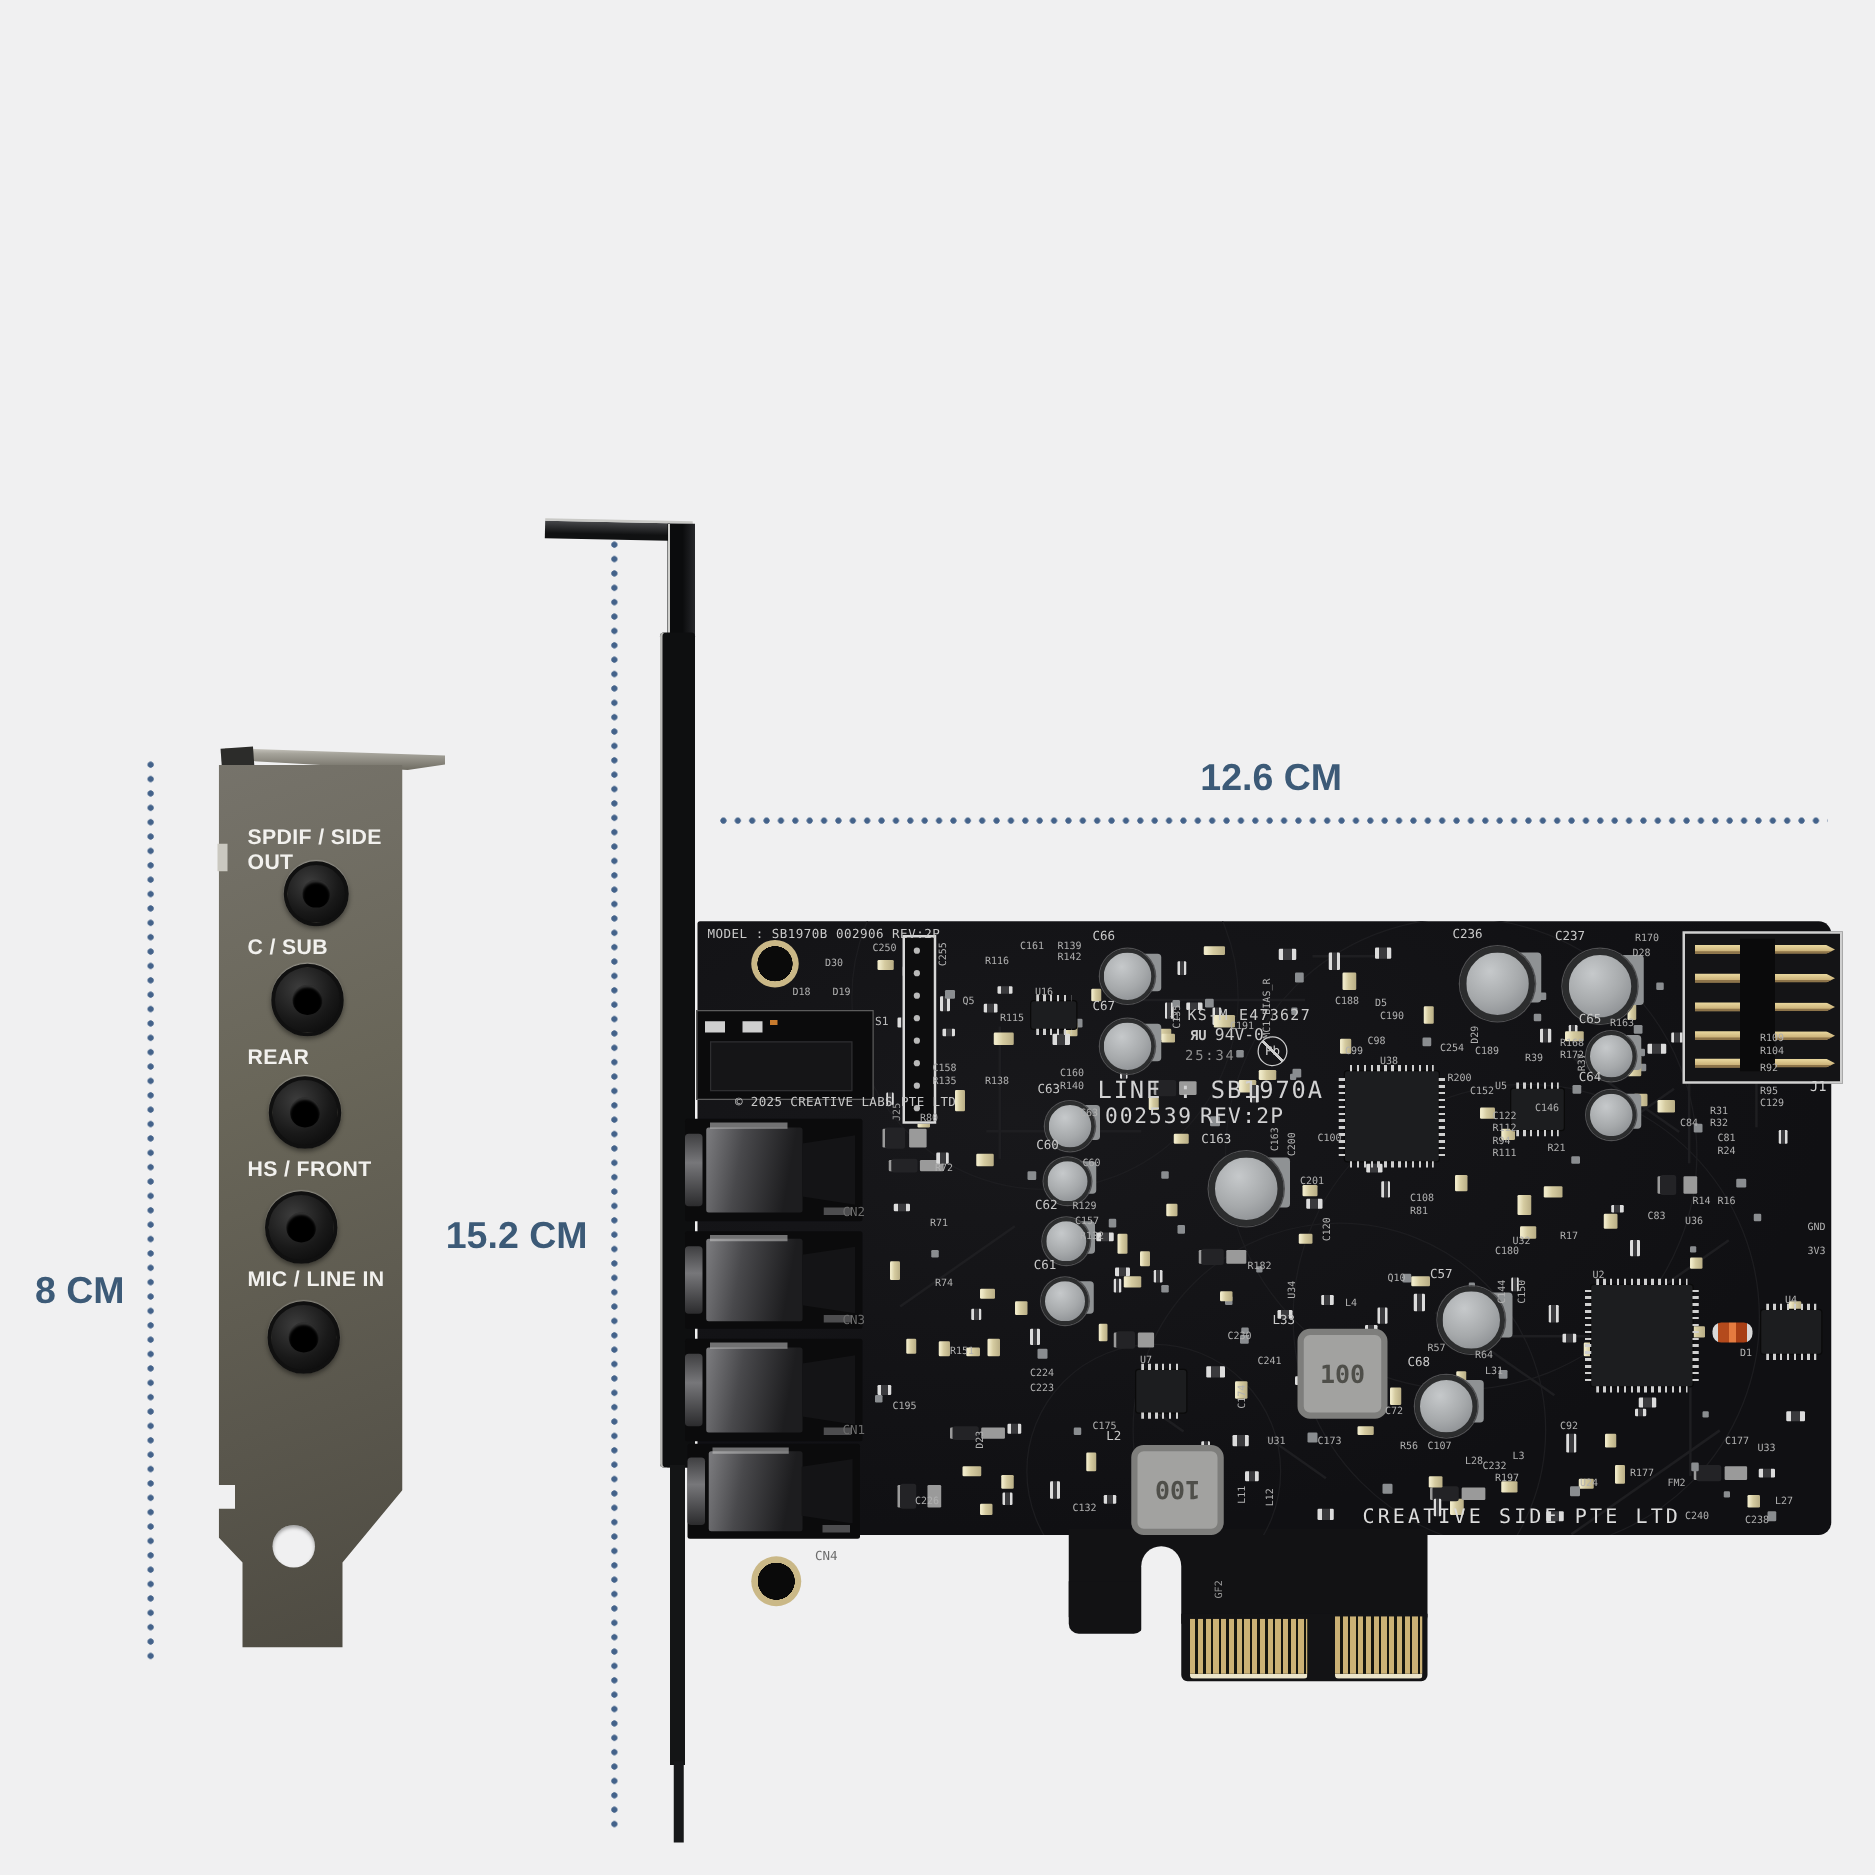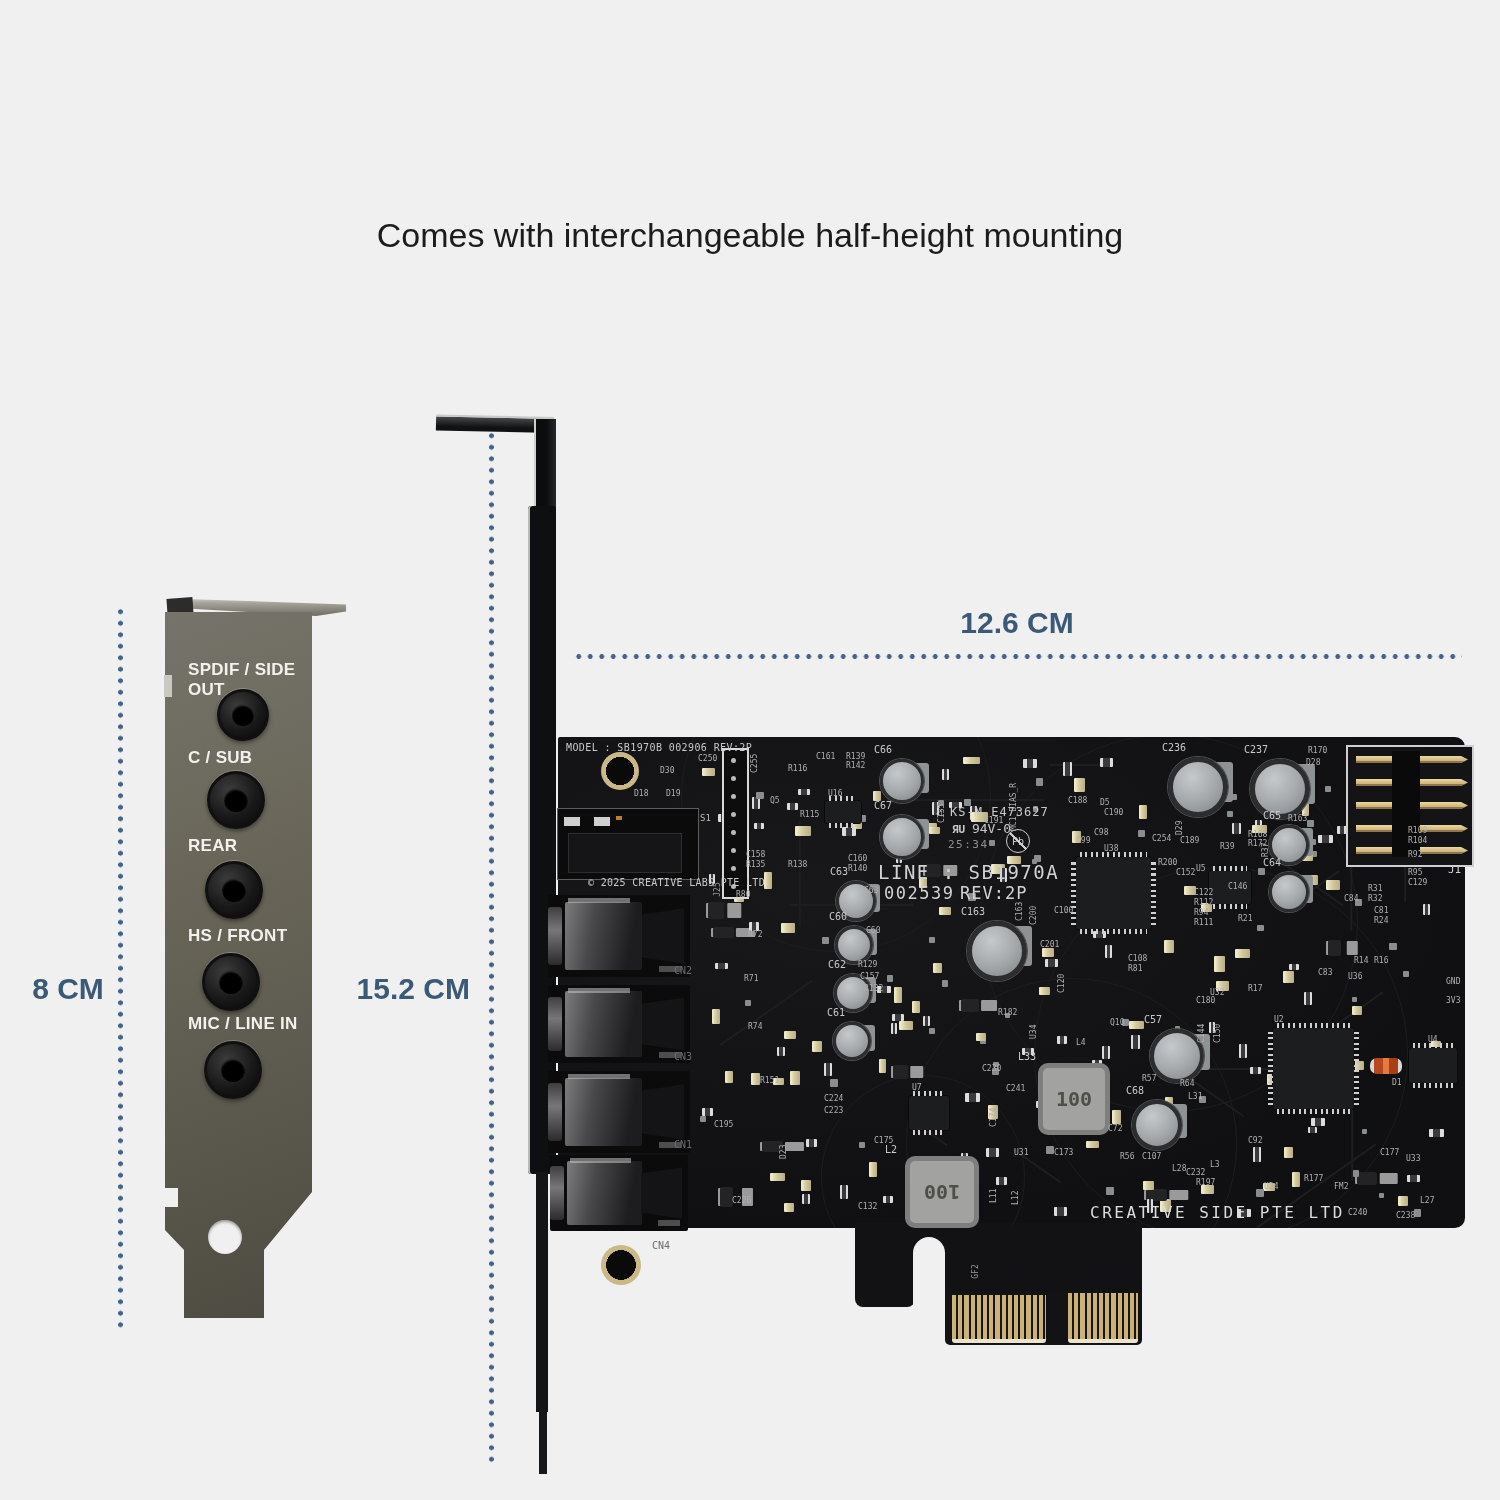--- a/index.html
+++ b/index.html
@@ -17,30 +17,29 @@
      background-size:5px 11.5px;background-repeat:repeat-y;}
   .dotline-h{position:absolute;height:5px;
      background-image:radial-gradient(circle,#43628a 2.2px,transparent 2.7px);
      background-size:11.5px 5px;background-repeat:repeat-x;}
 </style>
 </head>
 <body>
 
 <div class="canvas">
 
-  <div class="subtitle" style="top:216px;">Comes with interchangeable half-height mounting</div>
 
   <div class="dotline-v" style="left:118px;top:606px;height:722px;"></div>
   <div class="dotline-v" style="left:489px;top:430px;height:1035px;"></div>
   <div class="dotline-h" style="left:573px;top:654px;width:889px;"></div>
-  <div class="dim-label" style="left:28px;top:972px;width:80px;text-align:center;">8 CM</div>
+  <div class="dim-label" style="left:28px;top:1016px;width:80px;text-align:left;">8 CM</div>
   <div class="dim-label" style="left:330px;top:972px;width:140px;text-align:right;">15.2 CM</div>
   <div class="dim-label" style="left:902px;top:606px;width:230px;text-align:center;">12.6 CM</div>
 
-  <div class="abs" id="lp-bracket" style="left:155px;top:590px;width:200px;height:745px;">
+  <div class="abs" id="lp-bracket" style="left:165px;top:590px;width:200px;height:745px;">
       <div style="position: absolute; left: 15px; top: 6px; width: 176px; height: 20px; clip-path: polygon(0px 12%, 100% 42%, 100% 78%, 83% 100%, 0px 58%); background: linear-gradient(rgb(220, 218, 211) 0%, rgb(165, 163, 154) 35%, rgb(110, 107, 97) 100%);"></div>
       <div style="position: absolute; left: 12px; top: 8px; width: 26px; height: 17px; background: rgb(44, 44, 42); transform: rotate(-4deg);"></div>
       <div style="position: absolute; left: 0px; top: 0px; width: 160px; height: 732px; clip-path: polygon(10px 22px, 157px 22px, 157px 602px, 109px 660px, 109px 728px, 29px 728px, 29px 660px, 10px 640px, 10px 617px, 23px 617px, 23px 598px, 10px 598px); background: linear-gradient(160deg, rgb(119, 116, 108) 0%, rgb(105, 102, 89) 38%, rgb(90, 87, 77) 72%, rgb(77, 74, 65) 100%); box-shadow: rgba(255, 255, 255, 0.12) 2px 2px 4px inset;"></div>
       <div style="position: absolute; left: 9px; top: 85px; width: 8px; height: 22px; background: rgb(202, 200, 192);"></div>
       <div style="position: absolute; left: 33px; top: 70px; font: bold 17px &quot;Liberation Sans&quot;, sans-serif; color: rgb(242, 241, 238); letter-spacing: 0.3px; white-space: nowrap;">SPDIF / SIDE</div>
       <div style="position: absolute; left: 33px; top: 90px; font: bold 17px &quot;Liberation Sans&quot;, sans-serif; color: rgb(242, 241, 238); letter-spacing: 0.3px; white-space: nowrap;">OUT</div>
       <div style="position: absolute; left: 62px; top: 99px; width: 46px; height: 46px; border-radius: 50%; background: radial-gradient(circle at 38% 32%, rgb(61, 61, 61), rgb(25, 25, 25) 55%, rgb(6, 6, 6)); border: 3px solid rgb(16, 16, 16); box-shadow: rgba(255, 255, 255, 0.28) 0px -1px 1px, rgba(0, 0, 0, 0.45) 0px 2px 4px;">
         <div style="position: absolute; left: 27%; top: 27%; width: 46%; height: 46%; border-radius: 50%; background: rgb(0, 0, 0); box-shadow: rgba(255, 255, 255, 0.2) 0px 2px 2px inset;"></div>
       </div>
       <div style="position: absolute; left: 33px; top: 158px; font: bold 17px &quot;Liberation Sans&quot;, sans-serif; color: rgb(242, 241, 238); letter-spacing: 0.3px; white-space: nowrap;">C / SUB</div>

